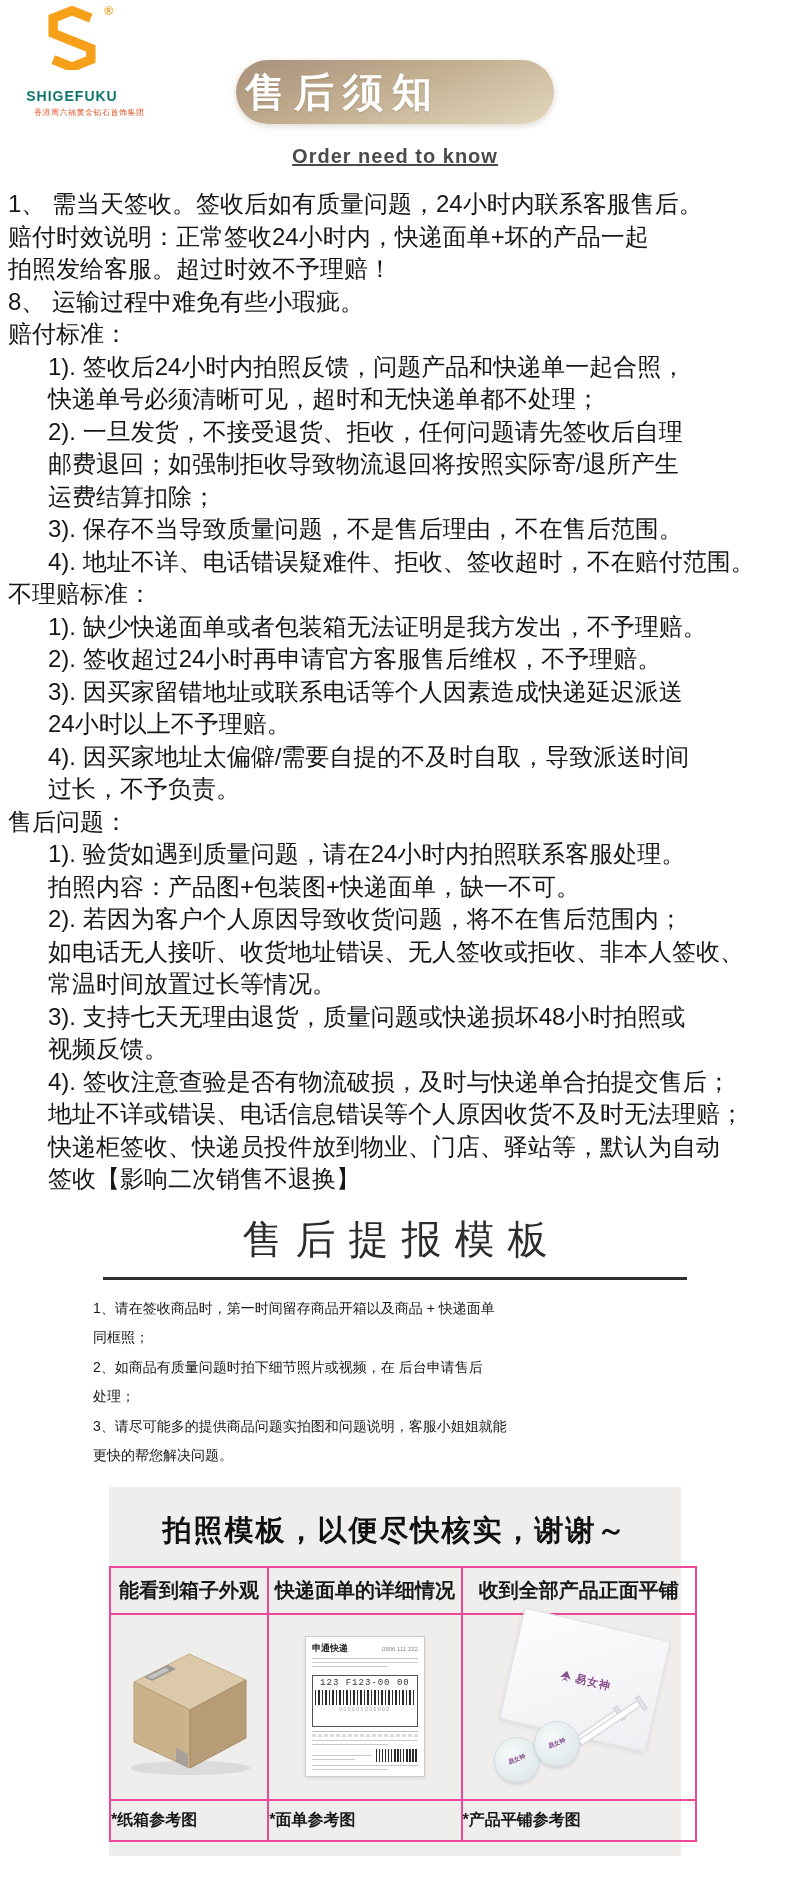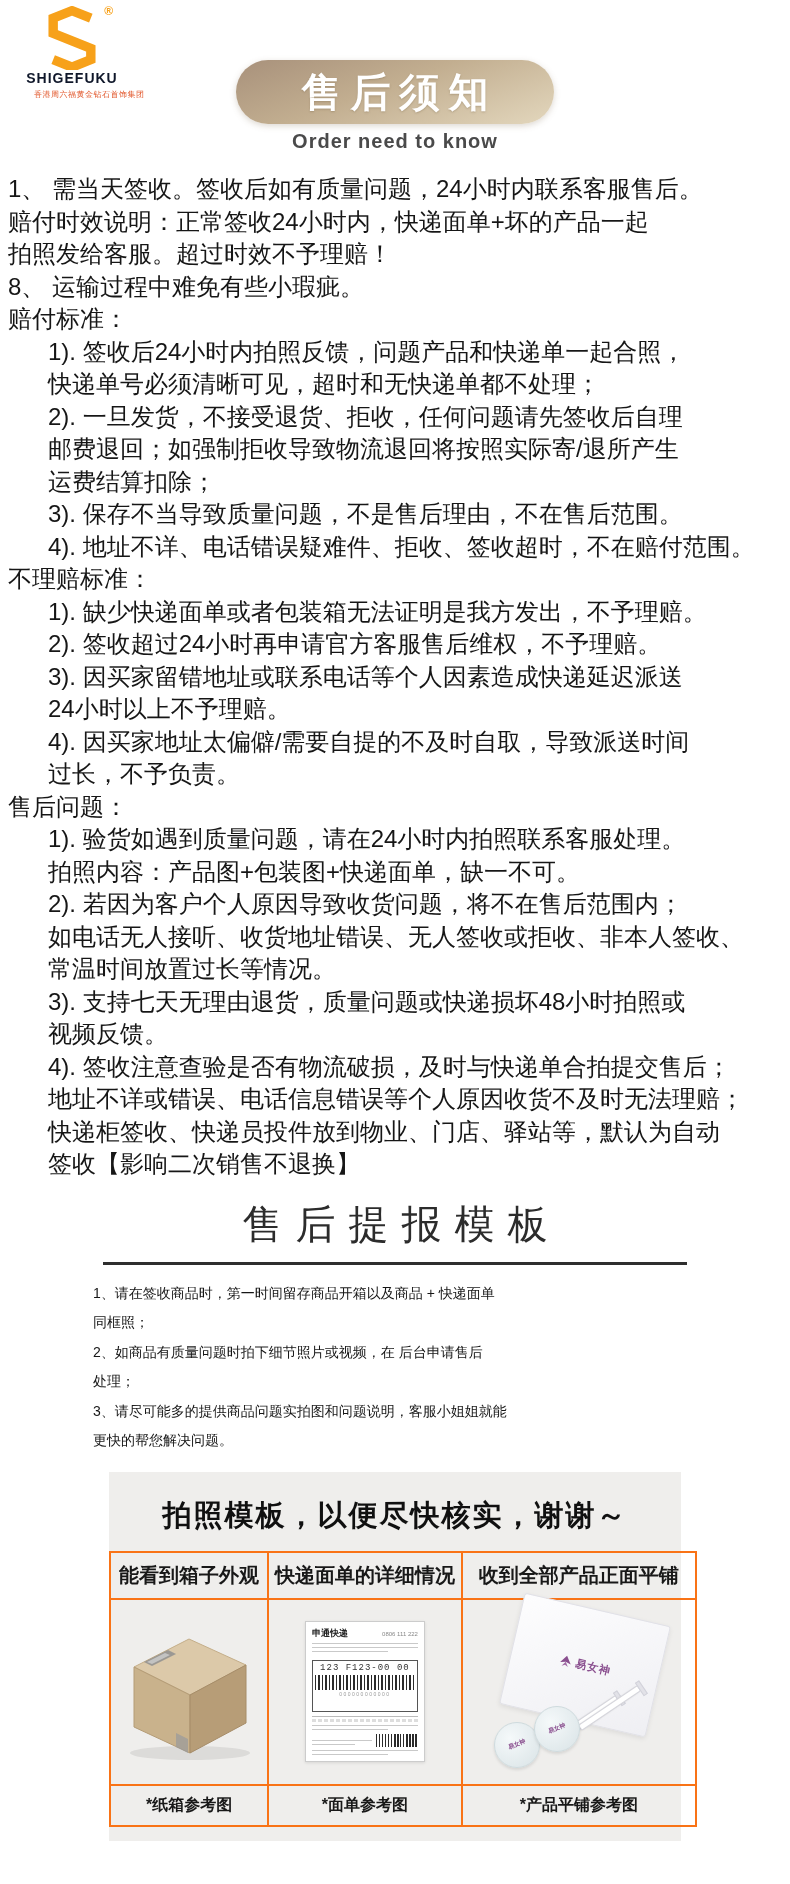--- a/index.html
+++ b/index.html
@@ -6,52 +6,52 @@
   html,body { background:#ffffff; }
   body {
     width:790px; height:1884px; position:relative; overflow:hidden;
     font-family:"Liberation Sans","DejaVu Sans",sans-serif; color:#1a1a1a;
   }
 
   
   .logo { position:absolute; top:6px; left:14px; width:116px; text-align:center; }
   .logo-mark { position:relative; width:62px; height:64px; margin:0 auto; }
   .logo-reg { position:absolute; top:-2px; right:-10px; font-size:12px; color:#f7a11a; font-weight:bold; }
-  .logo-name { color:#0f172a; font-weight:bold; font-size:14px; letter-spacing:1px; margin-top:0; }
+  .logo-name { color:#0f766e; font-weight:bold; font-size:14px; letter-spacing:1px; margin-top:18px; }
   .logo-tagline { color:#e2572b; font-size:8px; margin-top:3px; white-space:nowrap; letter-spacing:0.5px;margin-left:20px; }
 
   
   .banner {
     width:318px; height:64px; margin:60px auto 0; border-radius:34px;
     background:linear-gradient(160deg,#a8917b 0%,#c2ae90 45%,#e3d7bd 100%);
-    display:flex; align-items:center; justify-content:center;
+    display:flex; align-items:center; justify-content:flex-start;
     box-shadow:0 2px 6px rgba(120,100,70,.25);
   }
   .banner-text { color:#ffffff; font-size:40px; font-weight:bold; letter-spacing:9px; text-indent:9px; text-shadow:0 1px 2px rgba(120,100,70,.35); }
-  .subtitle { text-align:center; font-size:20px; color:#4a4a4a; font-weight:bold; letter-spacing:1px; margin-top:6px; }
+  .subtitle { text-align:center; font-size:20px; color:#4a4a4a; font-weight:bold; letter-spacing:1px; margin-top:21px;text-decoration:underline; }
 
   
   .notice { margin:20px 4px 0 8px; font-size:24px; line-height:32.5px; color:#161616; }
   .notice .ln { white-space:nowrap; }
   .notice .ind { padding-left:40px; }
 
   
   .tpl-title { margin-top:16px; text-align:center; font-size:40px; letter-spacing:13px; text-indent:13px; color:#2c2c2c; font-weight:500; }
   .tpl-rule { width:584px; margin:10px auto 0; border:none; border-top:3px solid #2e2e2e; }
   .tpl-list { margin:14px auto 0; width:604px; font-size:14px; line-height:29.5px; color:#161616; }
   .tpl-list .ln { white-space:nowrap; }
 
   
   .panel { width:572px; margin:16px auto 0; background:#efeeec; padding:24px 0 14px; }
   .panel-title { text-align:center; font-size:29px; font-weight:bold; color:#101010; letter-spacing:2px; }
   table.photo { width:588px; margin:15px auto 0; border-collapse:collapse; table-layout:fixed; }
-  table.photo th, table.photo td { border:2px solid #f97316; }
+  table.photo th, table.photo td { border:2px solid #ec4899; }
   table.photo th { font-size:20px; font-weight:bold; color:#181818; padding:9px 1px; }
   td.imgcell { height:184px; vertical-align:middle; text-align:center; padding:4px 0; }
-  td.cap { font-size:16px; font-weight:bold; color:#181818; text-align:center; padding:9px 0; }
+  td.cap { font-size:16px; font-weight:bold; color:#181818; text-align:left; padding:9px 0; }
 
   
   .waybill { width:120px; background:#ffffff; border:1px solid #cccccc; margin:0 auto; padding:5px 6px 6px; box-shadow:0 1px 3px rgba(0,0,0,.10); text-align:left; }
   .wb-head { display:flex; justify-content:space-between; align-items:baseline; }
   .wb-courier { font-size:9px; font-weight:bold; color:#222; white-space:nowrap; }
   .wb-code { font-size:6px; color:#888; white-space:nowrap; }
   .wb-line { height:1px; background:#c9c9c9; margin:3px 0 0; }
   .wb-line.short { width:72%; }
   .wb-sortbox { border:1.5px solid #555; margin-top:8px; padding:2px 2px 14px; text-align:center; background:#fff; }
   .wb-sort { font-size:9px; letter-spacing:1px; color:#333; font-family:"Liberation Mono","DejaVu Sans Mono",monospace; white-space:nowrap; }

